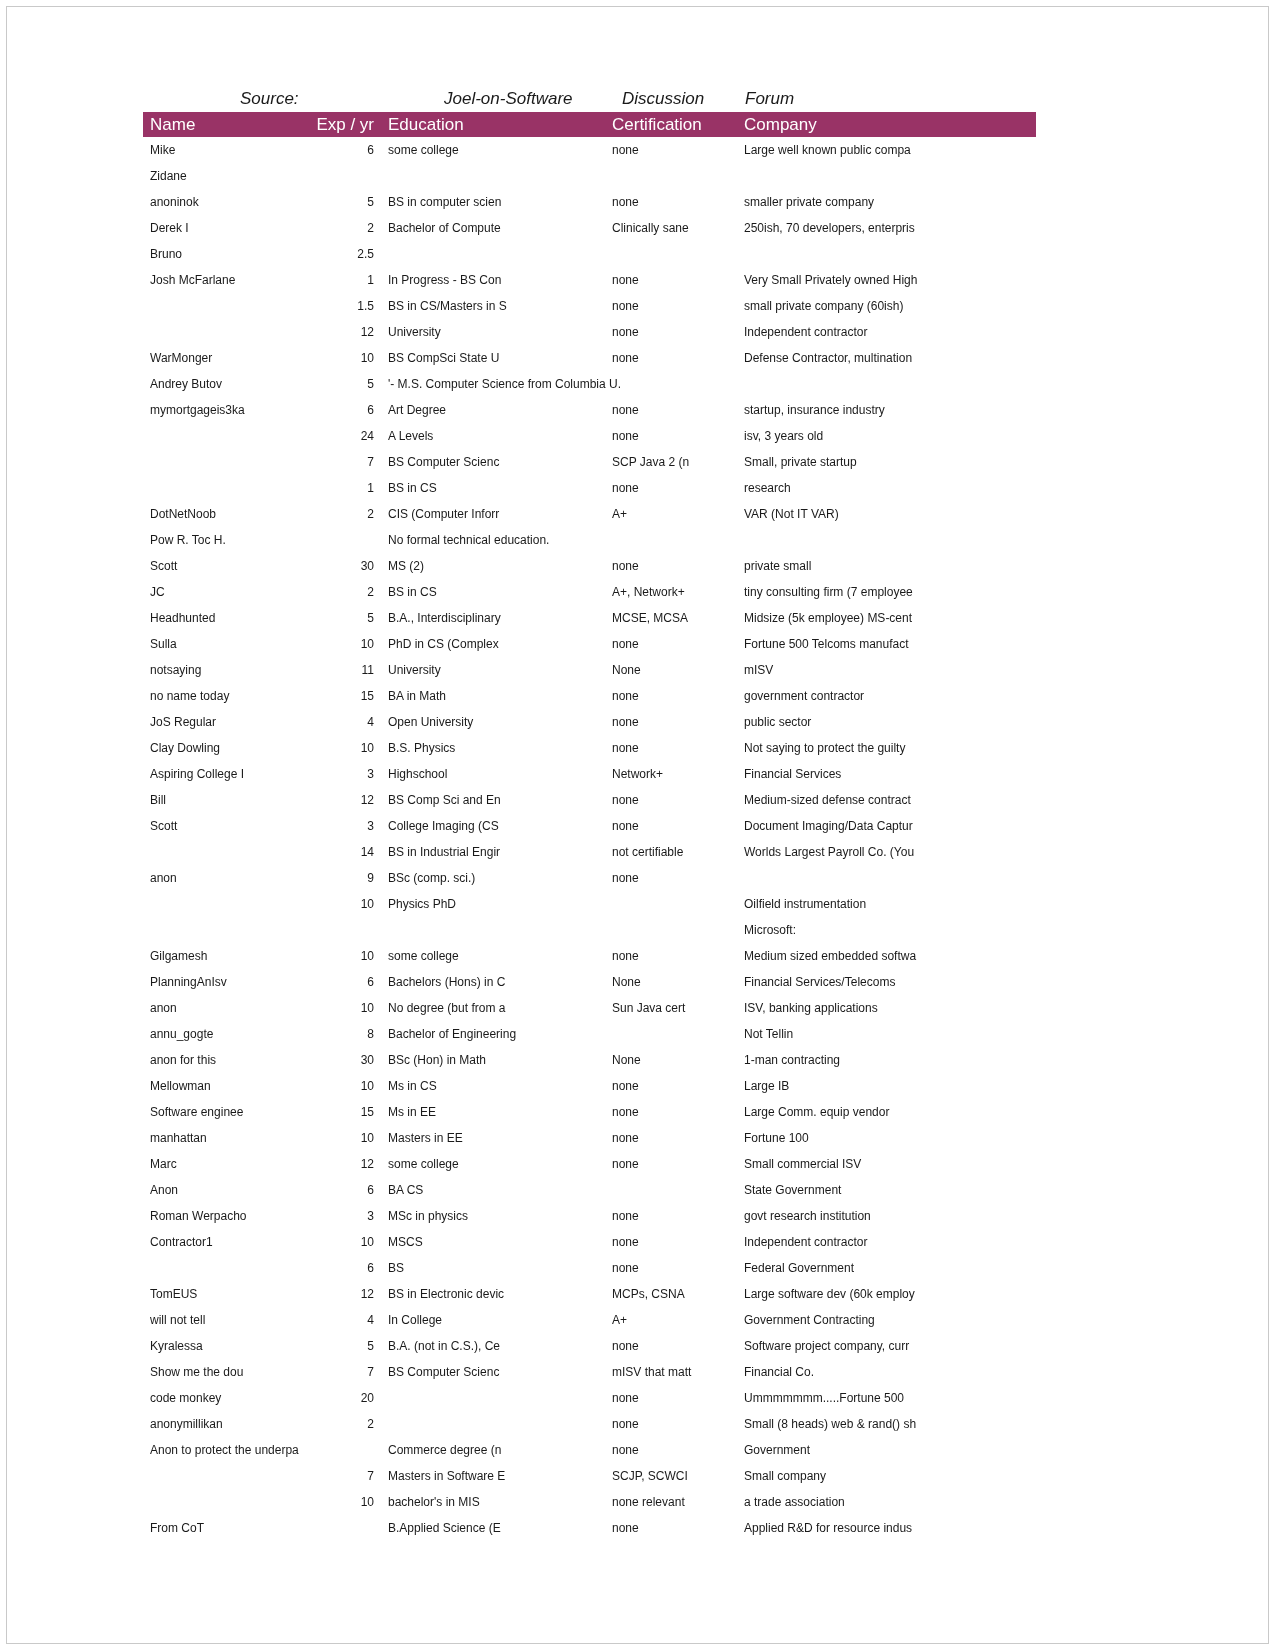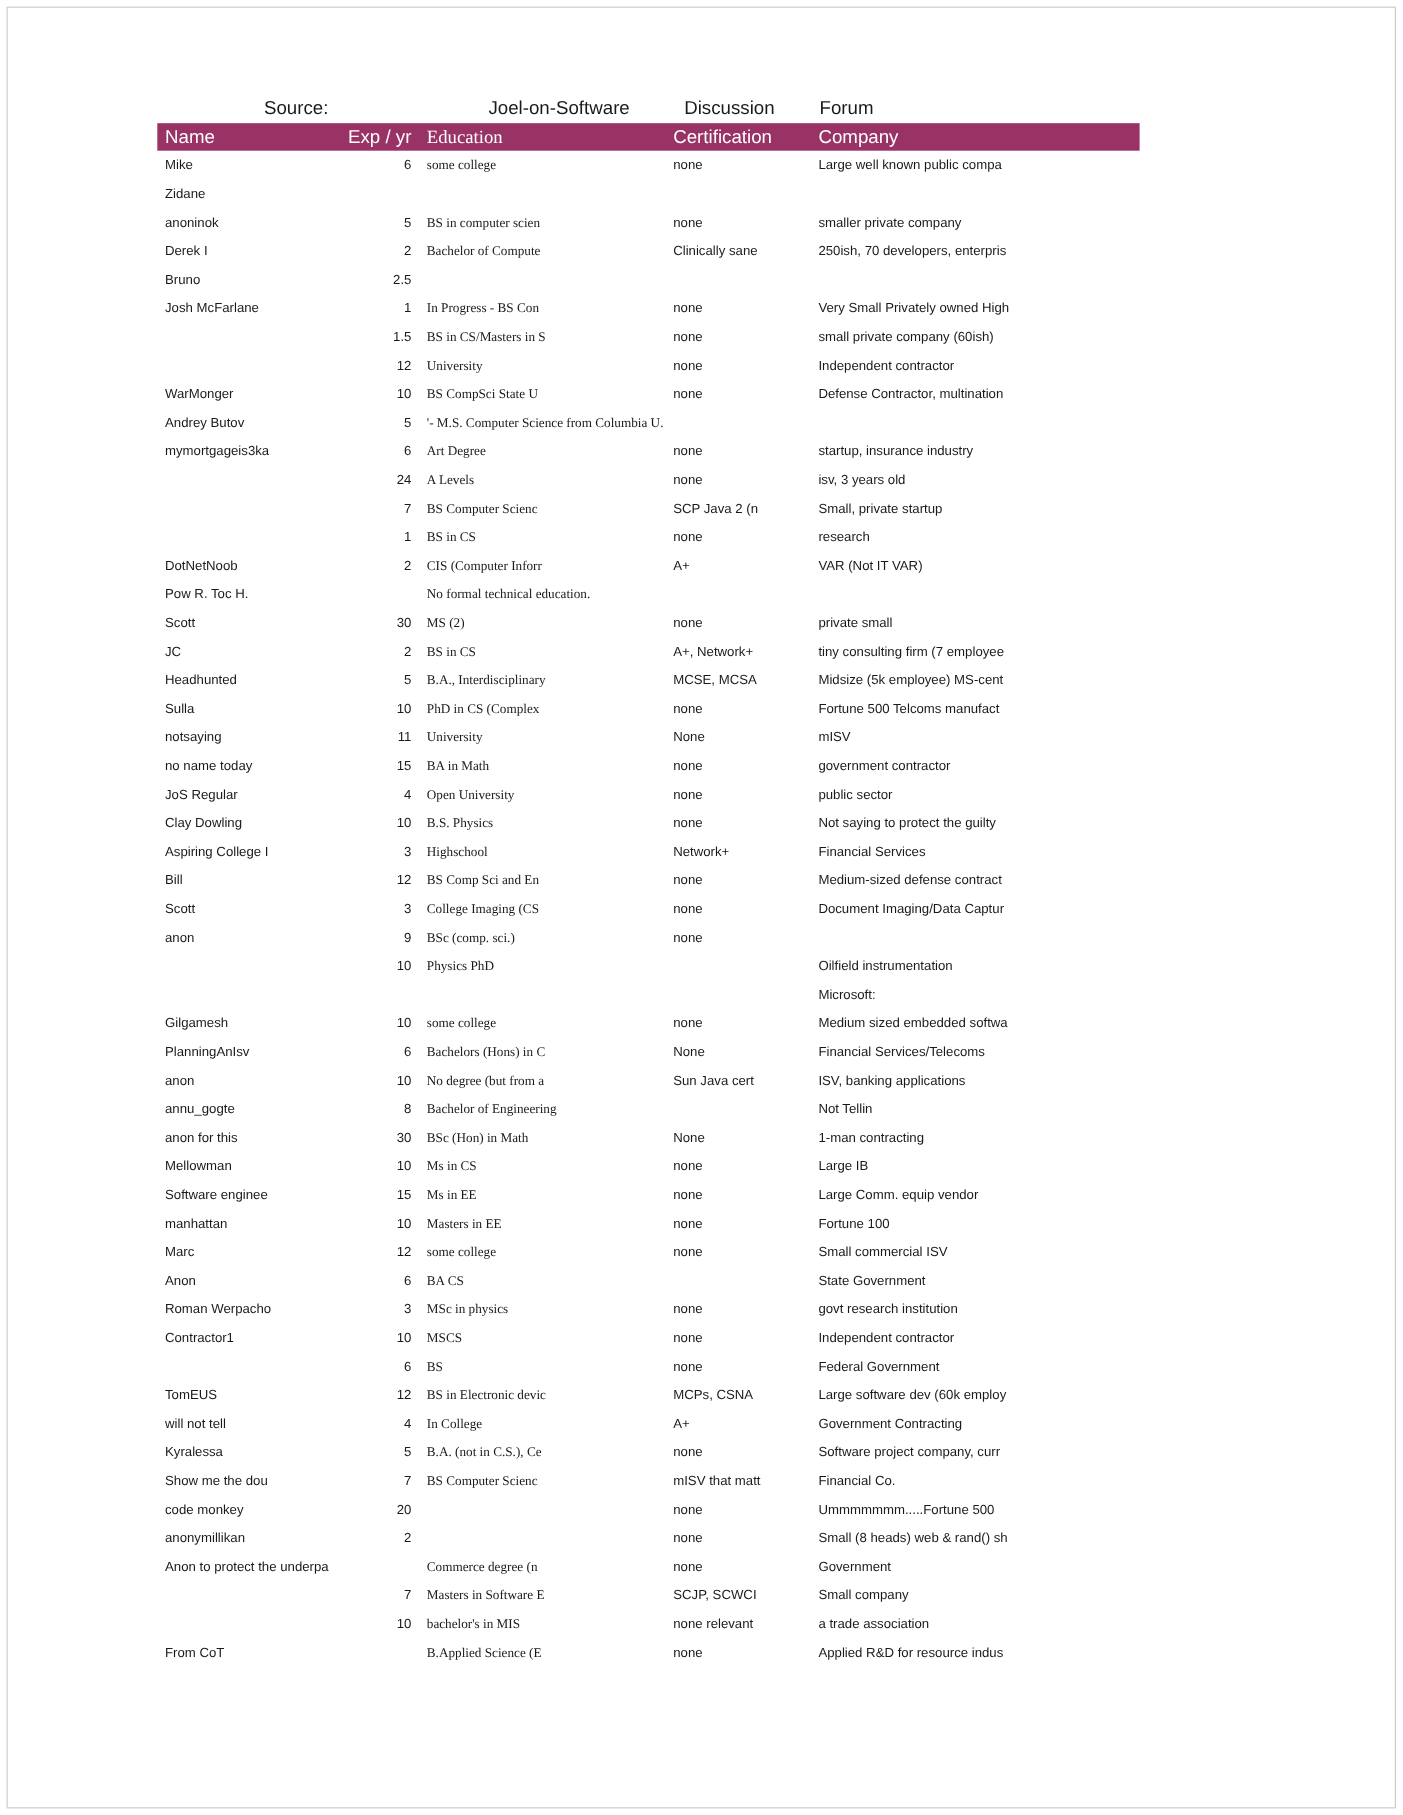--- a/index.html
+++ b/index.html
@@ -7,39 +7,39 @@
     width:1275px;height:1650px;position:relative;background:#ffffff;
     font-family:"Liberation Sans",sans-serif;color:#1a1a1a;
     overflow:hidden;
   }
   .page-frame{
     position:absolute;left:6px;top:6px;width:1261px;height:1636px;
     border:1px solid #c9c9c9;pointer-events:none;
   }
   
   .source-line{position:absolute;top:86px;left:0;width:100%;height:26px;font-size:17px;line-height:26px;}
-  .source-line span{position:absolute;white-space:nowrap;}
+  .source-line span{position:absolute;white-space:nowrap;font-style:italic;}
   .src-label{left:240px;}
   .src-site{left:444px;}
   .src-discussion{left:622px;}
   .src-forum{left:745px;}
 
   
   .sheet{position:absolute;left:143px;top:112px;width:893px;}
   .hrow{
     display:flex;height:25px;line-height:25px;background:#993366;color:#ffffff;
     font-size:17px;
   }
   .trow{display:flex;height:26px;line-height:26px;font-size:12px;}
   .cell{
     box-sizing:border-box;overflow:hidden;white-space:nowrap;flex:none;
   }
   .c1{width:159px;padding-left:7px;}
   .c2{width:78px;text-align:right;padding-right:6px;}
-  .c3{width:225px;padding-left:8px;font-family:Liberation Serif, serif;}
+  .c3{width:225px;padding-left:8px;}
   .c4{width:132px;padding-left:7px;}
   .c5{width:299px;padding-left:7px;}
   .span-ne{width:237px;}   
   .span-ec{width:357px;}   
   .span-ecc{width:656px;}  
 </style>
 </head>
 <body>
 
 <div class="page-frame"></div>
@@ -239,20 +239,27 @@
         <div class="cell c5">Medium-sized defense contract</div>
       </div>
       <div class="trow">
         <div class="cell c1">Scott</div>
         <div class="cell c2">3</div>
         <div class="cell c3">College Imaging (CS</div>
         <div class="cell c4">none</div>
         <div class="cell c5">Document Imaging/Data Captur</div>
       </div>
       <div class="trow">
+        <div class="cell c1"></div>
+        <div class="cell c2">14</div>
+        <div class="cell c3">BS in Industrial Engir</div>
+        <div class="cell c4">not certifiable</div>
+        <div class="cell c5">Worlds Largest Payroll Co. (You</div>
+      </div>
+      <div class="trow">
         <div class="cell c1">anon</div>
         <div class="cell c2">9</div>
         <div class="cell c3">BSc (comp. sci.)</div>
         <div class="cell c4">none</div>
         <div class="cell c5"></div>
       </div>
       <div class="trow">
         <div class="cell c1"></div>
         <div class="cell c2">10</div>
         <div class="cell c3">Physics PhD</div>

